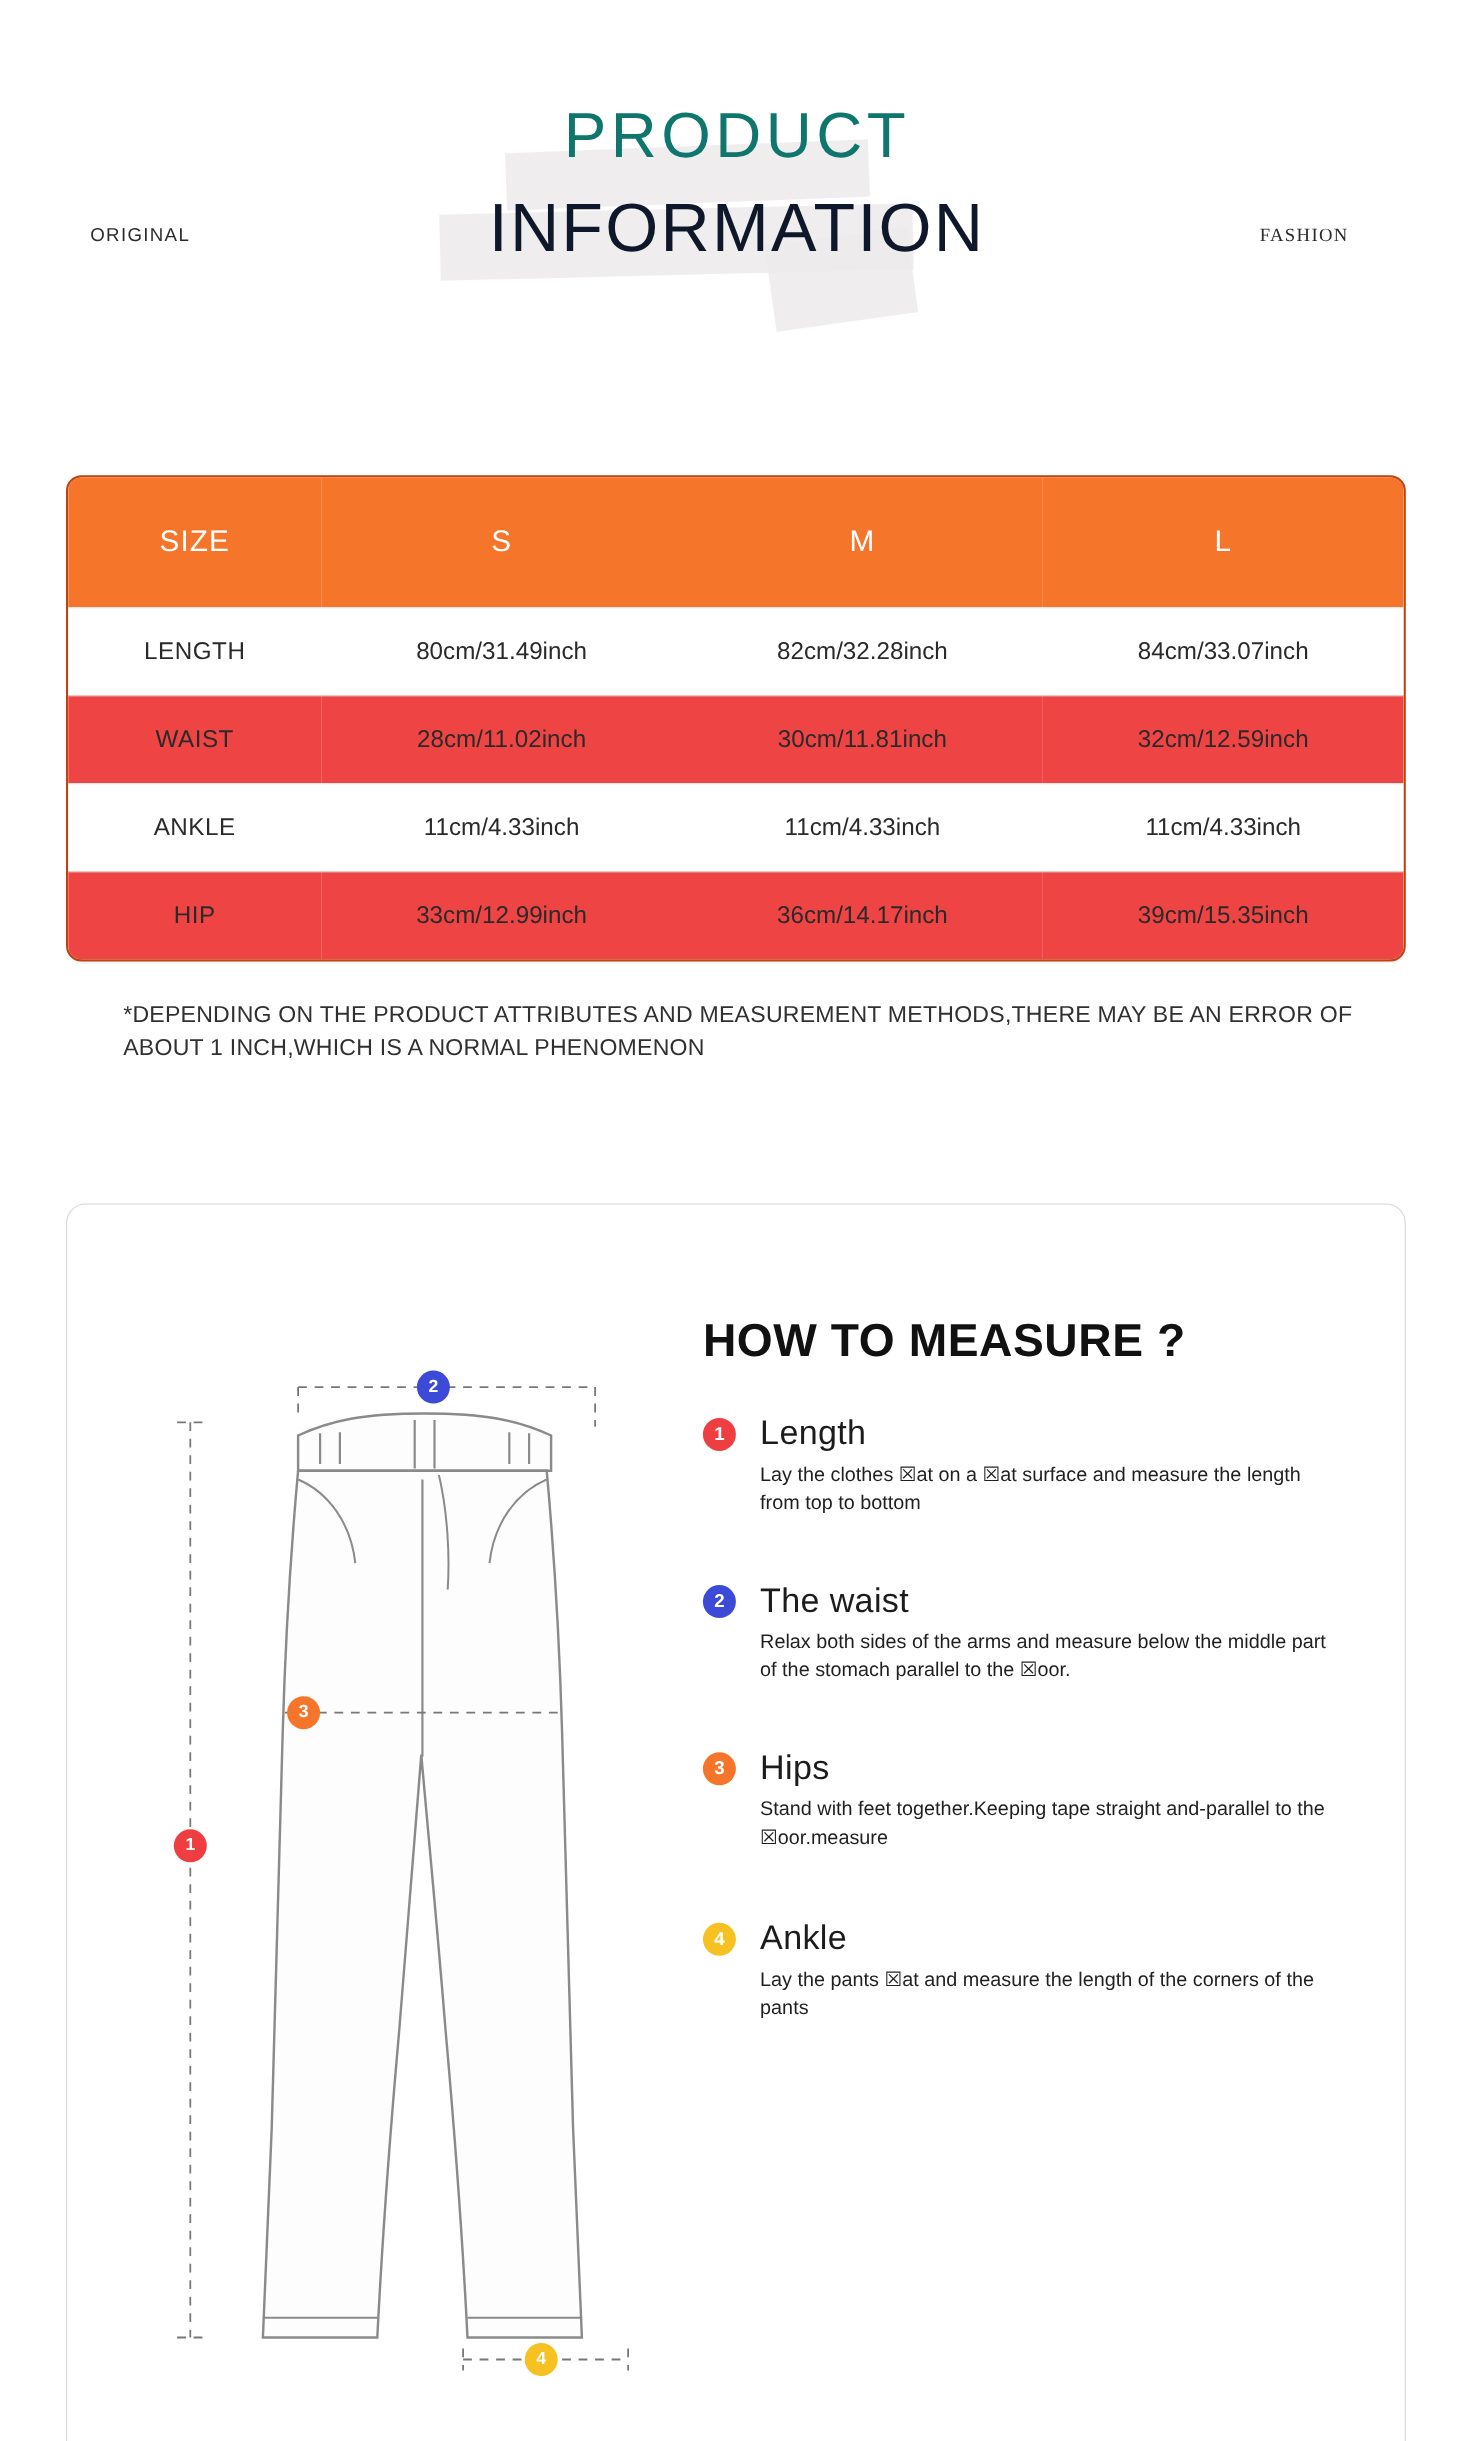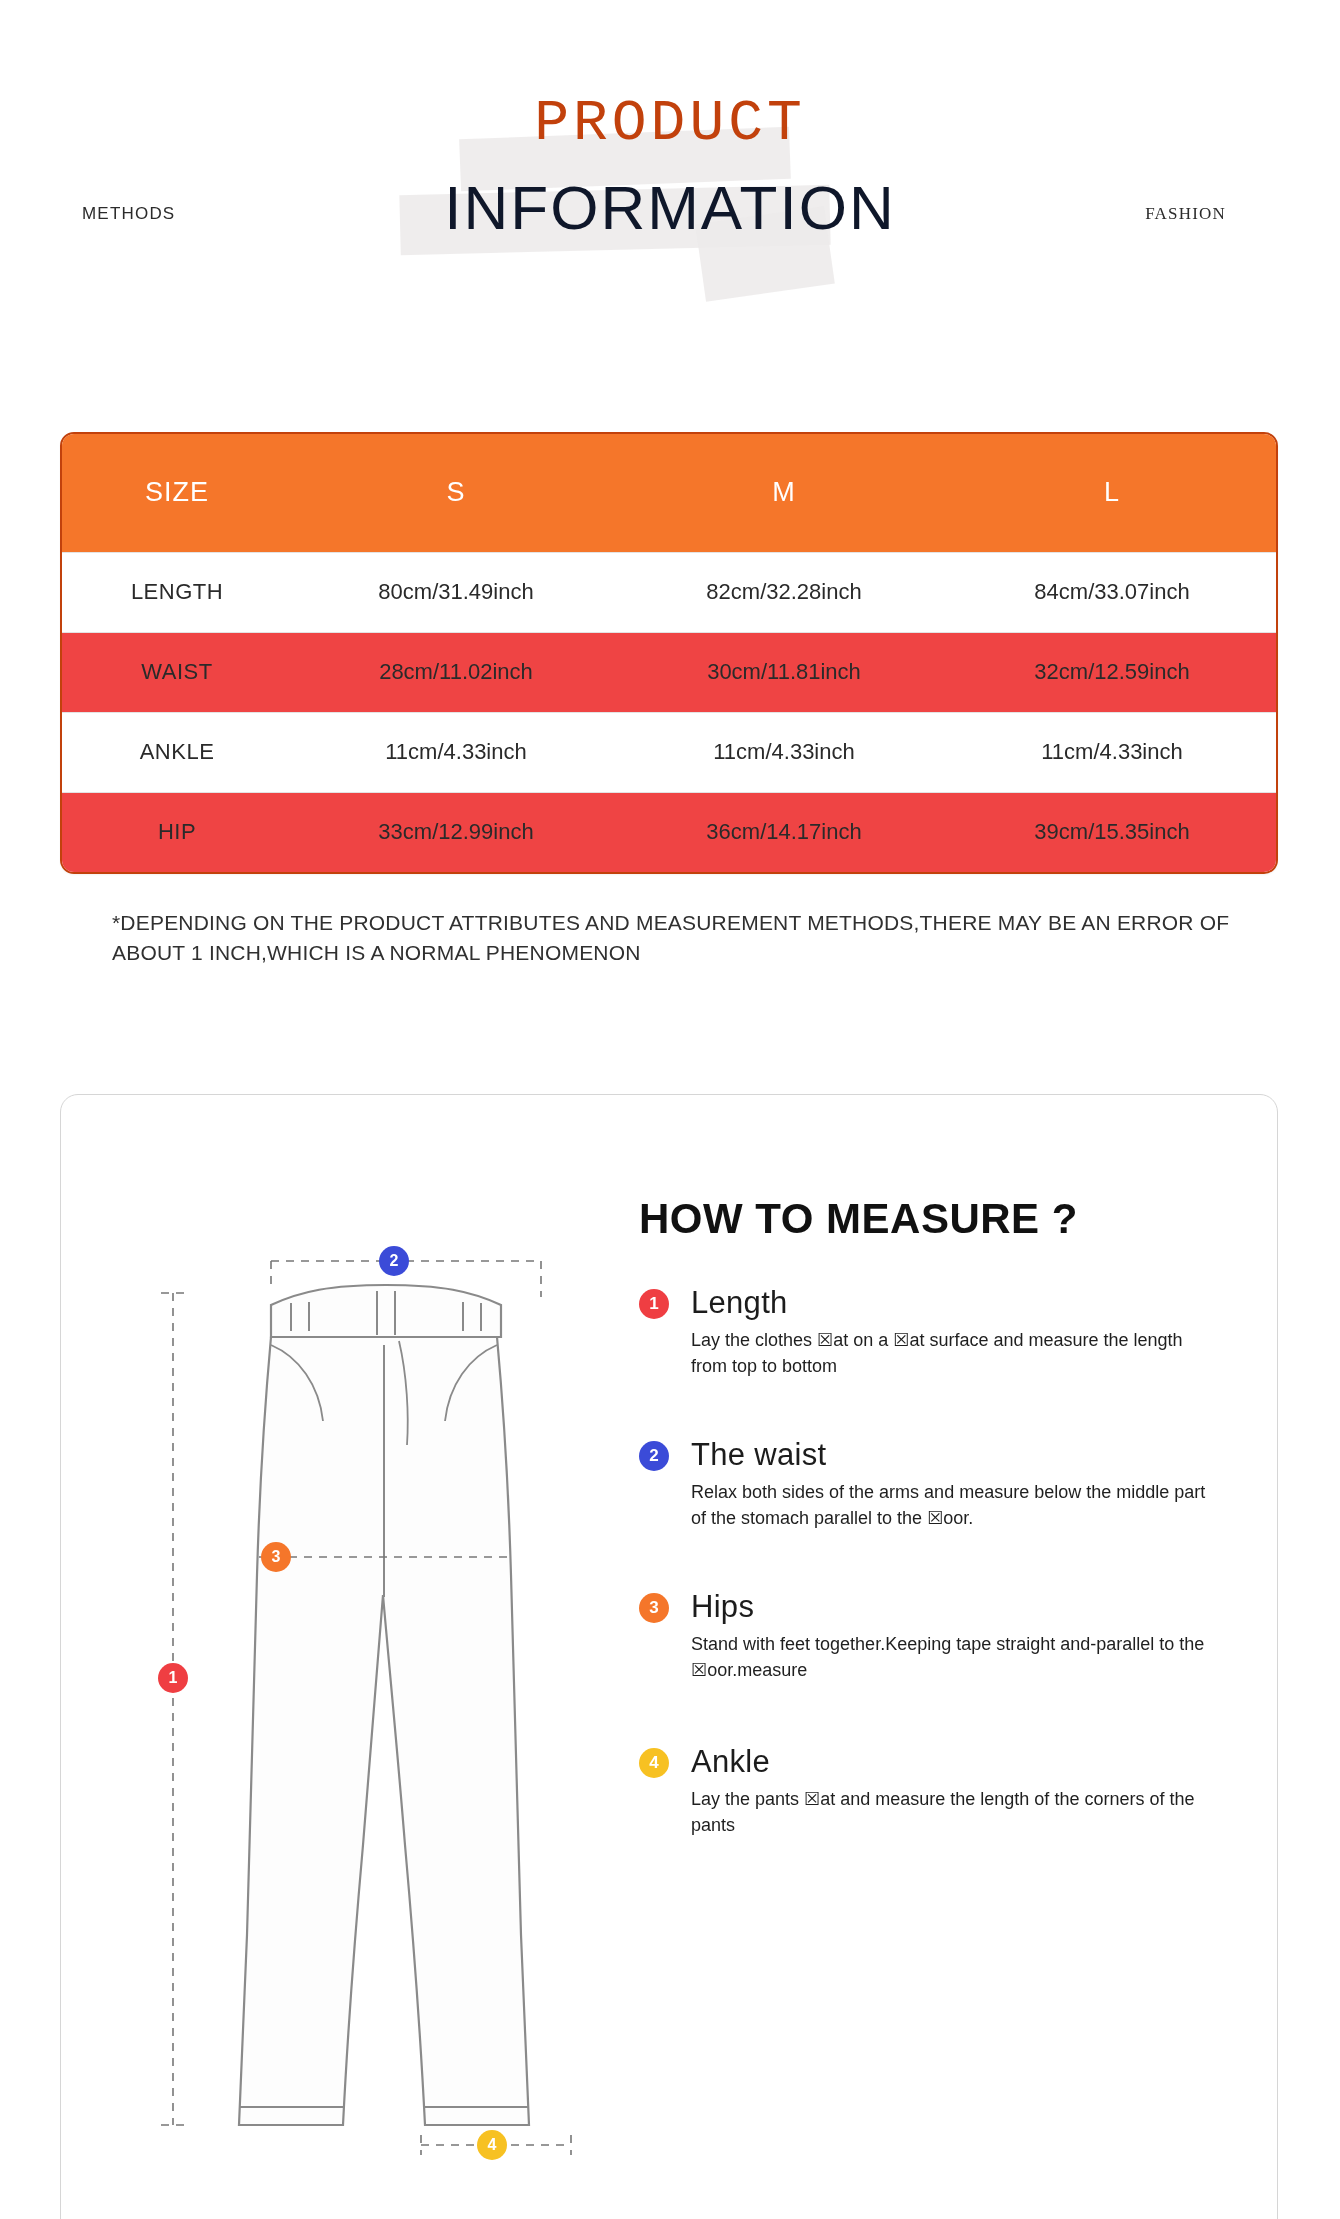--- a/index.html
+++ b/index.html
@@ -56,25 +56,24 @@
   }
   .brush3 {
     left: 700px; top: 120px;
     width: 130px; height: 78px;
     transform: rotate(-8deg);
   }
   .title-line1 {
     position: relative;
     font-size: 58px;
     letter-spacing: 4px;
-    color: #c2410c;
+    color: #0f766e;
     font-weight: 400;
     line-height: 1;
     z-index: 2;
-    font-family: Liberation Mono, monospace;
   }
   .title-line2 {
     position: relative;
     font-size: 62px;
     letter-spacing: 2px;
     color: #0f172a;
     font-weight: 400;
     line-height: 1;
     margin-top: 24px;
     z-index: 2;
@@ -195,21 +194,21 @@
     display: flex; align-items: center; justify-content: center;
     z-index: 5;
   }
 </style>
 </head>
 <body>
 
 <div class="page">
 
   <div class="header">
-    <div class="header-side left">METHODS</div>
+    <div class="header-side left">ORIGINAL</div>
     <div class="header-side right">FASHION</div>
 
     <div class="title-wrap">
       <div class="brush brush1"></div>
       <div class="brush brush2"></div>
       <div class="brush brush3"></div>
       <div class="title-line1">PRODUCT</div>
       <div class="title-line2">INFORMATION</div>
     </div>
   </div>

